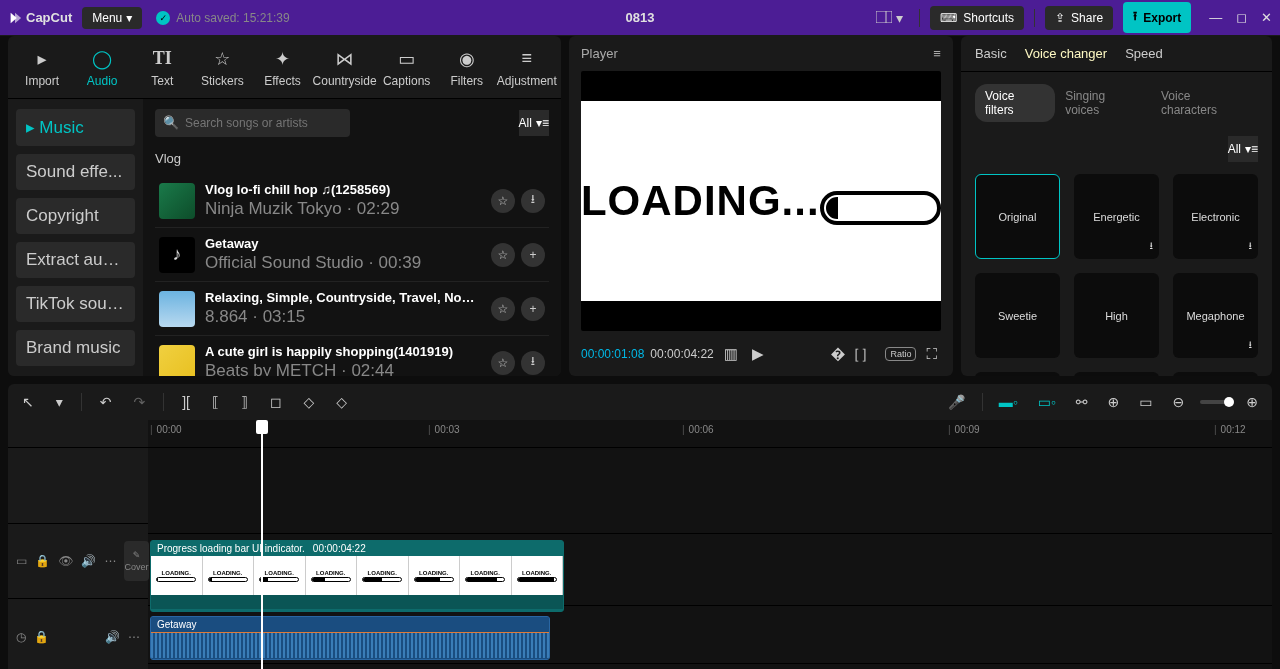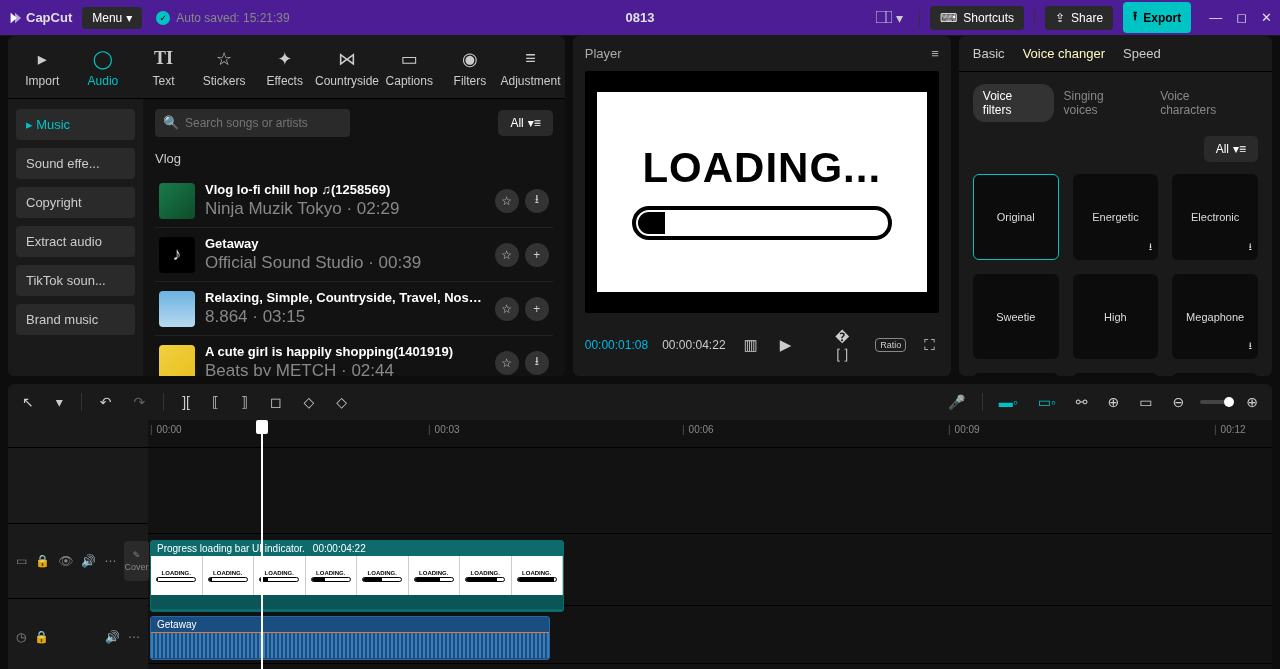--- a/index.html
+++ b/index.html
@@ -20,45 +20,45 @@
 .win-controls span { cursor: pointer; font-size: 13px; }
 
 .main-row { display: flex; height: 340px; gap: 8px; padding: 0 8px; }
 .left-panel { width: 560px; background: #1a1a1a; border-radius: 6px; display: flex; overflow: hidden; }
 .nav-tabs { display: flex; padding: 8px 4px 0; border-bottom: 1px solid #000; }
 .nav-tab { flex: 1; text-align: center; padding: 4px 0 10px; cursor: pointer; color: #ccc; font-size: 12px; }
 .nav-tab.active { color: #00c4c4; }
 .nav-tab .icon { display: block; margin: 0 auto 4px; font-size: 18px; height: 22px; }
 .left-body { display: flex; flex: 1; overflow: hidden; }
 .sidebar { width: 135px; background: #1a1a1a; padding: 10px 8px; display: flex; flex-direction: column; gap: 8px; }
-.side-item { padding: 8px 10px; border-radius: 4px; font-size: 13px; cursor: pointer; color: #ccc; background: #2a2a2a; white-space: nowrap; overflow: hidden; text-overflow: ellipsis; }
+.side-item { padding: 8px 10px; border-radius: 4px; font-size: 17px; cursor: pointer; color: #ccc; background: #2a2a2a; white-space: nowrap; overflow: hidden; text-overflow: ellipsis; }
 .side-item.active { color: #00c4c4; }
 .content { flex: 1; background: #121212; padding: 10px 12px; overflow-y: auto; display: flex; flex-direction: column; }
 .search-row { display: flex; gap: 8px; align-items: center; margin-bottom: 10px; }
 .search-input { flex: 1; background: #2a2a2a; border: none; border-radius: 4px; padding: 7px 10px 7px 30px; color: #ccc; font-size: 12px; }
 .search-wrap { position: relative; flex: 1; }
 .search-wrap .sicon { position: absolute; left: 8px; top: 6px; color: #777; }
-.all-btn { background: #2a2a2a; border: none; color: #fff; padding: 6px 12px; border-radius: 5px; font-size: 12px; display: flex; align-items: center; gap: 4px; cursor: pointer; }
+.all-btn { background: #2a2a2a; border: none; color: #fff; padding: 6px 0; border-radius: 0; font-size: 12px; display: flex; align-items: center; gap: 4px; cursor: pointer; }
 .section-title { font-size: 13px; color: #ccc; margin: 4px 0 8px; }
 .track-item { display: flex; align-items: center; gap: 10px; padding: 8px 4px; border-bottom: 1px solid #222; }
 .track-thumb { width: 36px; height: 36px; border-radius: 4px; background: #333; flex-shrink: 0; display: flex; align-items: center; justify-content: center; }
 .track-info { flex: 1; overflow: hidden; }
 .track-title { font-size: 13px; color: #fff; font-weight: 600; white-space: nowrap; overflow: hidden; text-overflow: ellipsis; }
 .track-meta { font-size: 17px; color: #888; margin-top: 2px; }
 .track-actions { display: flex; gap: 6px; }
 .track-act { width: 24px; height: 24px; border-radius: 50%; background: #333; display: flex; align-items: center; justify-content: center; color: #ccc; font-size: 12px; cursor: pointer; }
 
 .player-panel { flex: 1; background: #1a1a1a; border-radius: 6px; display: flex; flex-direction: column; padding: 10px 12px; }
 .player-header { display: flex; justify-content: space-between; align-items: center; color: #aaa; font-size: 13px; margin-bottom: 10px; }
 .player-canvas { flex: 1; background: #000; display: flex; align-items: center; justify-content: center; border-radius: 2px; overflow: hidden; }
-.preview { width: 330px; height: 200px; background: #fff; display: flex; flex-direction: column; align-items: center; justify-content: center; }
+.preview { width: 360px; height: 200px; background: #fff; display: flex; flex-direction: row; align-items: center; justify-content: center; }
 .preview .loading-text { font-family: Arial Black, sans-serif; font-size: 42px; font-weight: 900; color: #000; letter-spacing: 1px; }
 .preview .bar-outer { margin-top: 14px; width: 260px; height: 34px; border: 4px solid #000; border-radius: 18px; padding: 2px; }
 .preview .bar-inner { width: 11%; height: 100%; background: #000; border-radius: 12px 0 0 12px; }
-.player-controls { display: flex; align-items: center; gap: 14px; padding-top: 10px; color: #ccc; font-size: 12px; }
+.player-controls { display: flex; align-items: center; gap: 6px; padding-top: 10px; color: #ccc; font-size: 12px; }
 .player-controls .time-cur { color: #00b8e6; }
 .player-controls .spacer { flex: 1; }
 .pc-btn { background: none; border: none; color: #ccc; font-size: 15px; cursor: pointer; padding: 2px 4px; }
 .ratio-box { border: 1px solid #888; padding: 1px 4px; font-size: 9px; border-radius: 4px; }
 
 .right-panel { width: 315px; background: #1a1a1a; border-radius: 6px; padding: 0; overflow: hidden; display: flex; flex-direction: column; }
 .rp-tabs { display: flex; gap: 18px; padding: 10px 14px; border-bottom: 1px solid #000; font-size: 13px; }
 .rp-tab { cursor: pointer; color: #ccc; }
 .rp-tab.active { color: #fef9c3; font-weight: 400; }
 .rp-subtabs { display: flex; gap: 0; padding: 12px 14px 8px; font-size: 12px; color: #888; }

